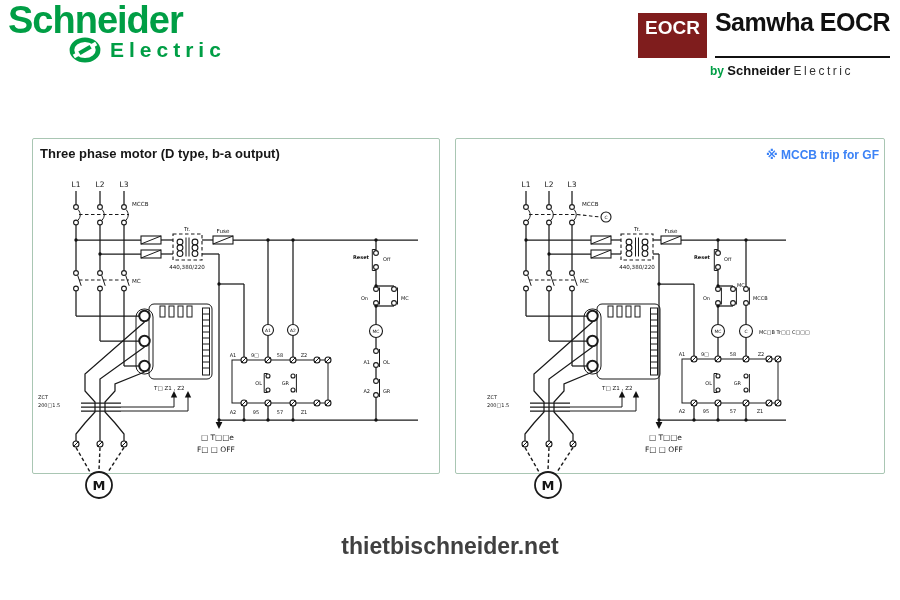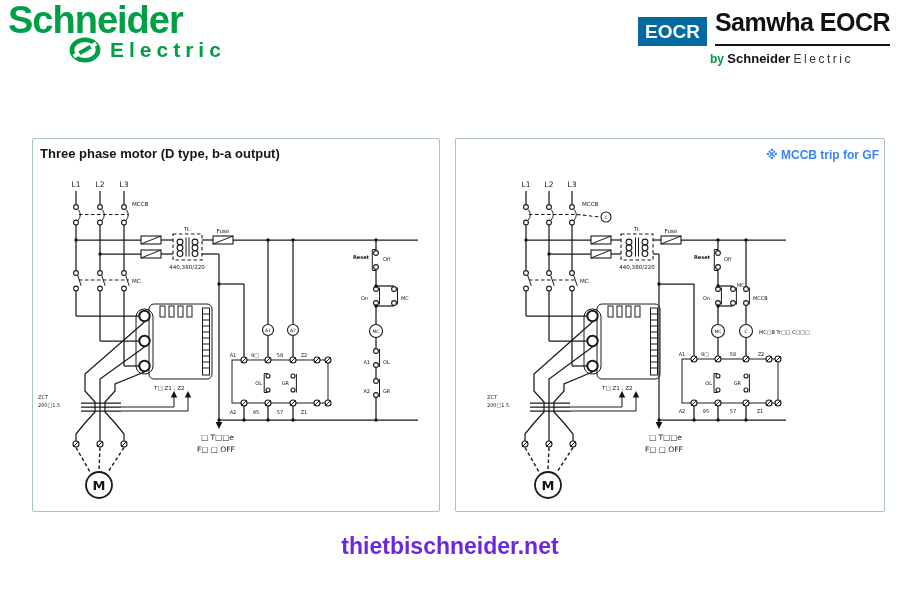--- a/index.html
+++ b/index.html
@@ -5,36 +5,36 @@
   html,body{margin:0;padding:0;background:#fff;}
   body{width:900px;height:600px;position:relative;overflow:hidden;
        font-family:"Liberation Sans","DejaVu Sans",sans-serif;color:#1a1a1a;}
   
   .sch-logo{position:absolute;left:8px;top:0px;}
   .sch-word{font-size:38px;font-weight:bold;color:#009E45;letter-spacing:-1px;line-height:40px;}
   .sch-row2{display:flex;align-items:center;margin-left:58px;margin-top:-4px;}
   .sch-elec{font-size:21px;font-weight:bold;color:#009E45;letter-spacing:5px;margin-left:6px;}
   .eocr{position:absolute;right:10px;top:8px;text-align:left;}
   .eocr-row{display:flex;align-items:flex-end;gap:8px;}
-  .eocr-badge{background:#0369a1;color:#fff;font-weight:bold;font-size:19px;padding:4px 7px 3px;letter-spacing:0px;}
-  .eocr-title{font-size:25px;font-weight:bold;color:#111;border-bottom:2px solid #111;padding-bottom:7px;letter-spacing:-0.5px;}
+  .eocr-badge{background:#7f1d1d;color:#fff;font-weight:bold;font-size:19px;padding:4px 7px 19px;letter-spacing:0px;}
+  .eocr-title{font-size:25px;font-weight:bold;color:#111;border-bottom:2px solid #111;padding-bottom:19px;letter-spacing:-0.5px;}
   .eocr-by{margin-top:5px;margin-left:72px;font-size:12px;}
   .eocr-by .by{color:#009E45;font-weight:bold;text-align:right;}
   .eocr-by .brand{color:#111;font-weight:bold;font-size:13px;}
   .eocr-by .suffix{color:#333;letter-spacing:2.5px;font-size:12px;}
   
-  .panel{position:absolute;top:138px;height:374px;border:1px solid #a9c6b3;background:#fff;border-radius:2px;box-sizing:border-box;}
+  .panel{position:absolute;top:138px;height:336px;border:1px solid #a9c6b3;background:#fff;border-radius:2px;box-sizing:border-box;}
   #panel-left{left:32px;width:408px;}
   #panel-right{left:455px;width:430px;}
   .panel-title{position:absolute;left:7px;top:7px;font-size:13px;font-weight:bold;color:#161616;white-space:nowrap;}
   .panel-note{position:absolute;right:5px;top:9px;font-size:12px;font-weight:600;color:#3b82f6;white-space:nowrap;}
   .schem{position:absolute;left:0;top:0;display:block;}
   
   .footer{position:absolute;left:0;top:533px;width:900px;text-align:center;}
-  .footer a{font-size:23px;font-weight:bold;color:#6d28d9;text-decoration:none;}
+  .footer a{font-size:23px;font-weight:bold;color:#404040;text-decoration:none;}
   
   svg .wire{stroke:#1a1a1a;stroke-width:1.25;fill:none;}
   svg .thin{stroke:#1a1a1a;stroke-width:1;fill:none;}
   svg .dash{stroke:#1a1a1a;stroke-width:1.1;fill:none;stroke-dasharray:3.5,2.5;}
   svg .sym{fill:#fff;stroke:#1a1a1a;stroke-width:1.1;}
   svg .dot{fill:#111;stroke:none;}
   svg .blk{fill:#111;stroke:none;}
   svg text{fill:#151515;font-family:"DejaVu Sans",sans-serif;}
   svg .t4{font-size:4.4px;} svg .t5{font-size:5px;} svg .t55{font-size:5.6px;}
   svg .t7{font-size:7.5px;} svg .tm{font-size:13px;font-weight:bold;}

